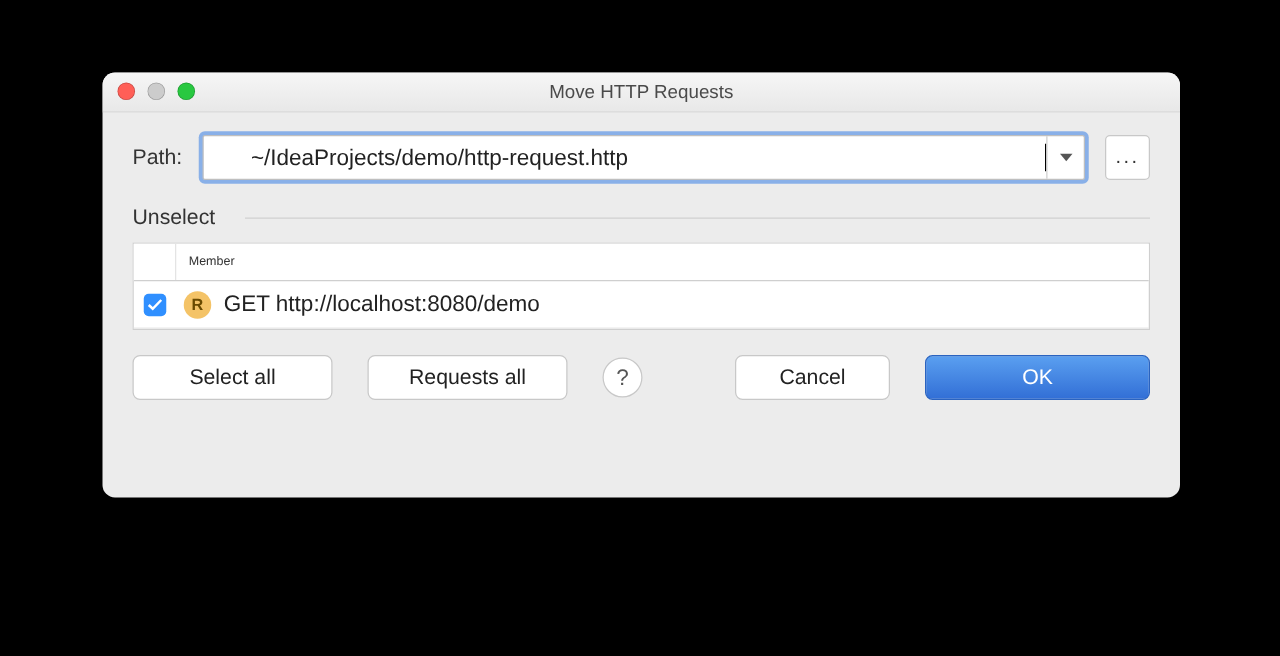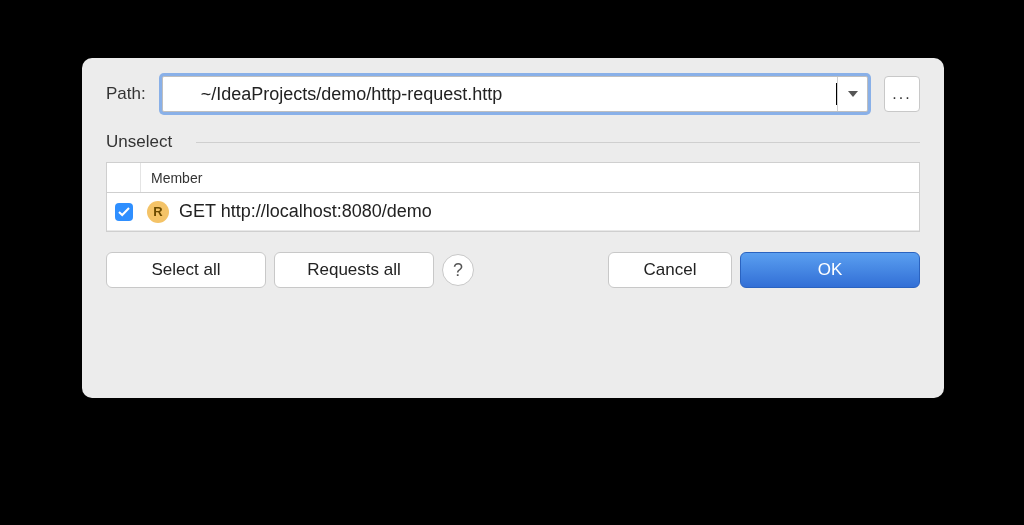--- a/index.html
+++ b/index.html
@@ -50,55 +50,63 @@
 
   .group{margin-top:20px;}
   .group-title{font-size:17px;color:#333;position:relative;}
   .group-title::after{
     content:"";position:absolute;left:90px;right:0;top:50%;height:1px;background:#cfcfcf;
   }
 
   .table{margin-top:10px;border:1px solid #cfcfcf;background:#fff;}
   .thead{display:flex;height:30px;border-bottom:1px solid #cfcfcf;background:#fff;}
   .th-check{width:34px;border-right:1px solid #e4e4e4;}
-  .th-member{flex:1;padding:0 10px;font-size:14px;color:#333;line-height:30px;}
+  .th-member{flex:1;padding:0 10px;font-size:10px;color:#333;line-height:30px;}
   .trow{display:flex;align-items:center;height:38px;border-bottom:1px solid #e8e8e8;}
   .td-check{width:34px;display:flex;align-items:center;justify-content:center;}
   .chk{
     width:18px;height:18px;border-radius:4px;background:#2f8fff;
     display:flex;align-items:center;justify-content:center;
   }
   .chk svg{display:block;}
   .ricon{
     width:22px;height:22px;border-radius:50%;background:#f4c367;color:#6a4a00;
     font-size:13px;font-weight:700;display:flex;align-items:center;justify-content:center;
     margin-right:10px;
   }
   .td-body{flex:1;display:flex;align-items:center;padding:0 6px;font-size:18px;color:#222;}
 
-  .footer{margin-top:20px;display:flex;align-items:center;gap:8px;}
+  .footer{margin-top:20px;display:flex;align-items:center;gap:28px;}
   .btn{
     height:36px;padding:0 22px;background:#fff;border:1px solid #c8c8c8;border-radius:6px;
     font-size:17px;color:#222;display:flex;align-items:center;justify-content:center;cursor:pointer;
   }
   .btn.small{width:160px;}
   .help{
     width:32px;height:32px;border-radius:50%;border:1px solid #c8c8c8;background:#fff;
     display:flex;align-items:center;justify-content:center;font-size:18px;color:#555;cursor:pointer;
   }
   .spacer{flex:1;}
   .btn.primary{
     width:180px;background:linear-gradient(#5a9ff0,#326fd6);border:1px solid #2a63c0;color:#fff;
   }
   .btn.cancel{width:124px;}
 </style>
 </head>
 <body>
 
 <div class="window">
+  <div class="titlebar">
+    <div class="traffic">
+      <div class="tl red"></div>
+      <div class="tl grey"></div>
+      <div class="tl green"></div>
+    </div>
+    <div class="title">Move HTTP Requests</div>
+  </div>
 
   <div class="body">
     <div class="path-row">
       <div class="path-label">Path:</div>
       <div class="combo">
         <input type="text" value="~/IdeaProjects/demo/http-request.http" style="">
         <div class="caret"></div>
         <div class="combo-btn">
           <svg width="12" height="8" viewBox="0 0 12 8">
             <polygon points="1,1 11,1 6,7" fill="#555"></polygon>

